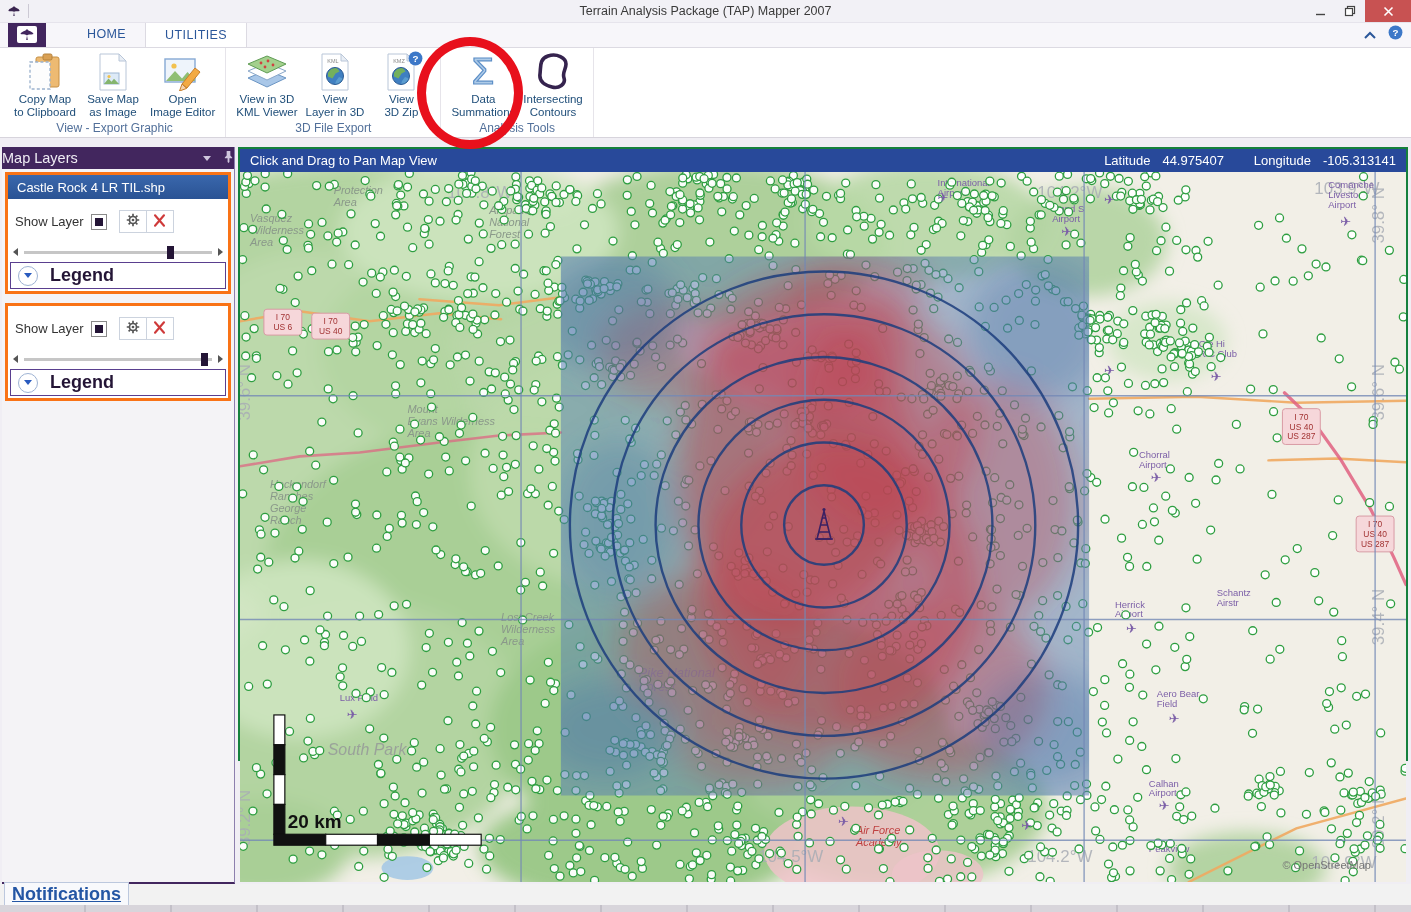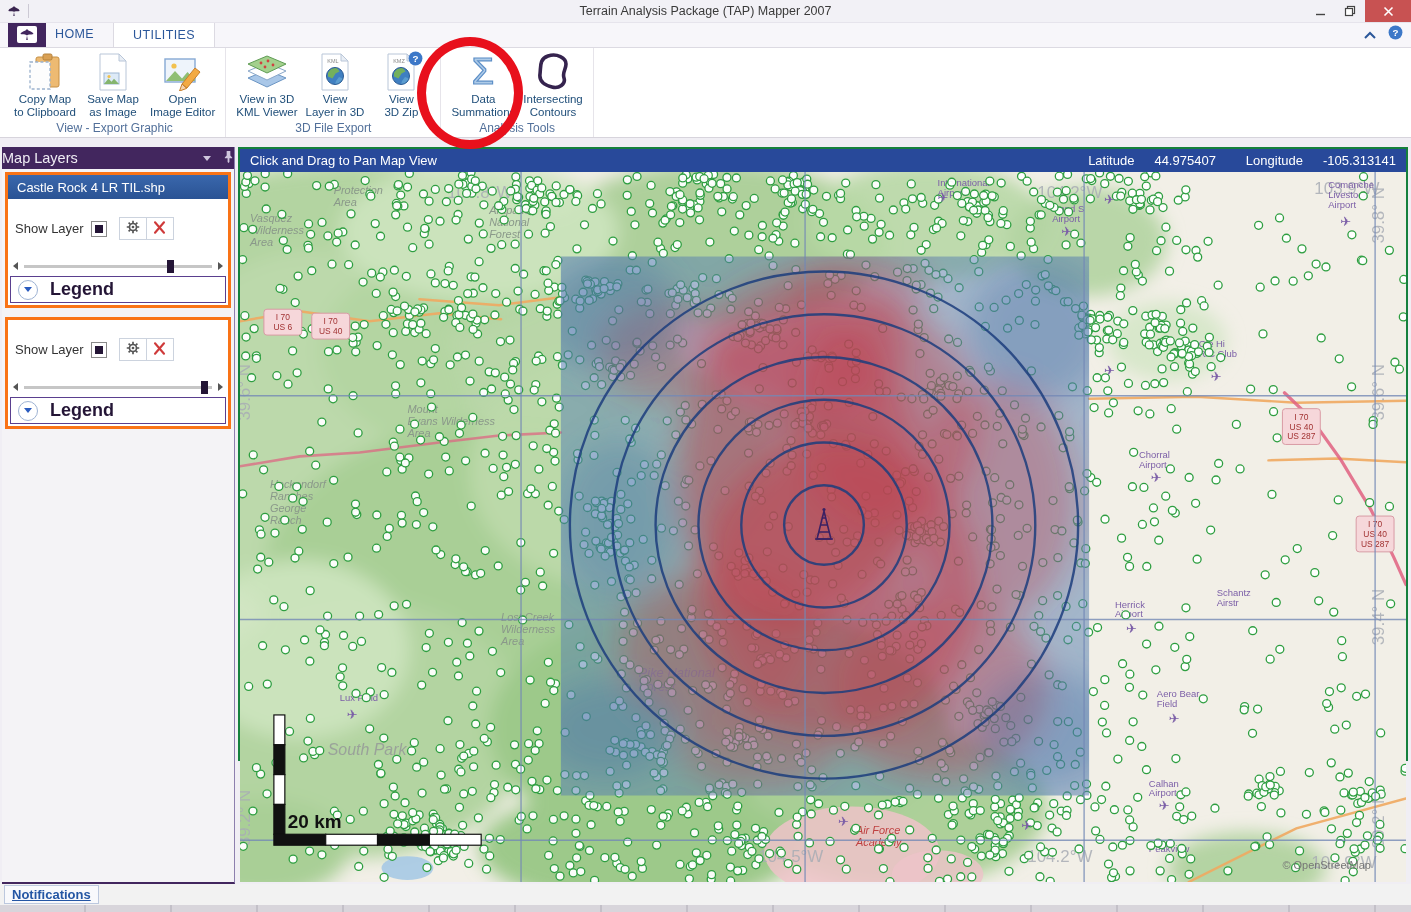--- a/index.html
+++ b/index.html
@@ -14,21 +14,21 @@
   .tb-title{position:absolute;left:0;right:0;text-align:center;font-size:12.5px;color:#3a3a3a}
   .tb-buttons{position:absolute;right:0;top:0;height:22px;display:flex}
   .tb-btn{width:30px;height:22px;display:flex;align-items:center;justify-content:center}
   .tb-close{width:46px;background:#c85252}
 
   
   .tabrow{position:absolute;left:0;top:22px;width:1411px;height:25px;background:#f7f6fa;
           border-bottom:1px solid #dcdae2;z-index:4}
   .appbtn{position:absolute;left:8px;top:0;width:38px;height:25px;background:#42265e;
           display:flex;align-items:center;justify-content:center}
-  .tabs{position:absolute;left:36px;top:0;height:25px;display:flex}
+  .tabs{position:absolute;left:68px;top:0;height:25px;display:flex}
   .tab{padding:0 19px;line-height:25px;font-size:12.5px;color:#2b579a;letter-spacing:.4px}
   .tab.active{background:#fff;border:1px solid #dcdae2;border-bottom:none;line-height:24px}
   .tabrow-right{position:absolute;right:8px;top:0;height:25px;display:flex;align-items:center;gap:11px}
 
   
   .ribbon{position:absolute;left:0;top:47px;width:1411px;height:91px;background:#fff;
           border-bottom:1px solid #d7d4dc;display:flex;align-items:stretch;padding-left:4px;
           box-sizing:border-box;z-index:3}
   .rgroup{display:flex;flex-direction:column;border-right:1px solid #e6e4ea;padding:2px 6px 0}
   .rbuttons{display:flex;flex:1;align-items:flex-start}
@@ -46,21 +46,21 @@
   .sidebar{position:absolute;left:2px;top:147px;width:233px;height:737px;background:#f4f3f6;
            border-right:1px solid #8d7fae;border-bottom:2px solid #42265e;box-sizing:border-box}
   .sb-header{height:22px;background:#42265e;color:#efecf4;font-size:14.5px;display:flex;
              align-items:center;padding:0 0}
   .sb-header .t{flex:1}
   .sb-caret{width:0;height:0;border-left:4px solid transparent;border-right:4px solid transparent;
             border-top:5px solid #cfc6dd;margin-right:12px}
   .layer-card{margin:0 3px;border:3px solid #f97316;background:#fff}
   .lc-title{height:24px;background:linear-gradient(#3a67ac,#2a5394);color:#fff;font-size:13px;
             display:flex;align-items:center;padding:0 9px;white-space:nowrap;overflow:hidden}
-  .lc-controls{height:27px;display:flex;align-items:center;padding:16px 7px;font-size:13px;color:#333}
+  .lc-controls{height:27px;display:flex;align-items:center;padding:9px 7px;font-size:13px;color:#333}
   .cb{width:14px;height:14px;border:1px solid #8a8a8a;background:#fff;display:flex;
       align-items:center;justify-content:center;margin-left:7px}
   .cb i{display:block;width:8px;height:8px;background:#241536}
   .toolcluster{display:flex;margin-left:12px;border:1px solid #ccd3de}
   .tool-btn{width:26px;height:21px;display:flex;align-items:center;justify-content:center;background:#fff}
   .tool-btn+.tool-btn{border-left:1px solid #ccd3de}
   .lc-slider{height:16px;display:flex;align-items:center;padding:0 5px}
   .sl-arrow-l{width:0;height:0;border-top:4px solid transparent;border-bottom:4px solid transparent;
               border-right:5px solid #555}
   .sl-arrow-r{width:0;height:0;border-top:4px solid transparent;border-bottom:4px solid transparent;
@@ -76,36 +76,36 @@
   .legend-lbl{font-weight:bold;color:#241536;font-size:18px;margin-left:12px}
   .card-gap{height:9px}
 
   
   .map-panel{position:absolute;left:238px;top:147px;width:1170px;height:614px;
              border:2px solid #15803d;box-sizing:border-box;background:#f2efe7}
   .map-header{height:23px;background:#28499a;color:#fff;font-size:13px;display:flex;
               align-items:center;padding:0 10px}
   .mh-hint{flex:1}
   .mh-coords{display:flex;gap:30px}
-  .mh-pair{display:flex;gap:20px}
+  .mh-pair{display:flex;gap:12px}
   .map-canvas{position:absolute;left:0;top:23px;width:1166px;height:710px;overflow:hidden}
   .map-canvas svg{display:block}
   text{font-family:"Liberation Sans",sans-serif}
   .lab-area{fill:#8a988a;font-style:italic;font-size:11px}
   .lab-big{fill:#9aa29a;font-style:italic;font-size:16px}
   .lab-water{fill:#7e98ac;font-style:italic;font-size:13px}
   .lab-airport{fill:#7b5ea7;font-size:9.5px}
   .lab-red{fill:#bf4040;font-style:italic;font-size:11px}
   .lab-grat{fill:#a9adb5;font-size:17px;opacity:.85}
   .plane{font-family:"DejaVu Sans",sans-serif;font-size:13px;fill:#7b5ea7}
 
   
   .notifrow{position:absolute;left:0;top:884px;width:1411px;height:21px;background:#f2f2f2;
             display:flex;align-items:center}
-  .notif-link{margin-left:4px;border:1px solid #bcc8de;padding:1px 7px;font-size:13px;font-weight:bold;
+  .notif-link{margin-left:4px;border:1px solid #bcc8de;padding:1px 7px;font-size:18px;font-weight:bold;
               color:#2456a4;text-decoration:underline;background:#f8f9fc;cursor:pointer}
   .statusbar{position:absolute;left:0;top:905px;width:1411px;height:7px;
              background:repeating-linear-gradient(90deg,#d8d5db 0 84px,#c3c0c8 84px 86px)}
 </style>
 </head>
 <body>
 
 <div class="titlebar">
   <span class="tb-icon" id="tbIcon">
       <svg width="14" height="14" viewBox="0 0 20 20">

